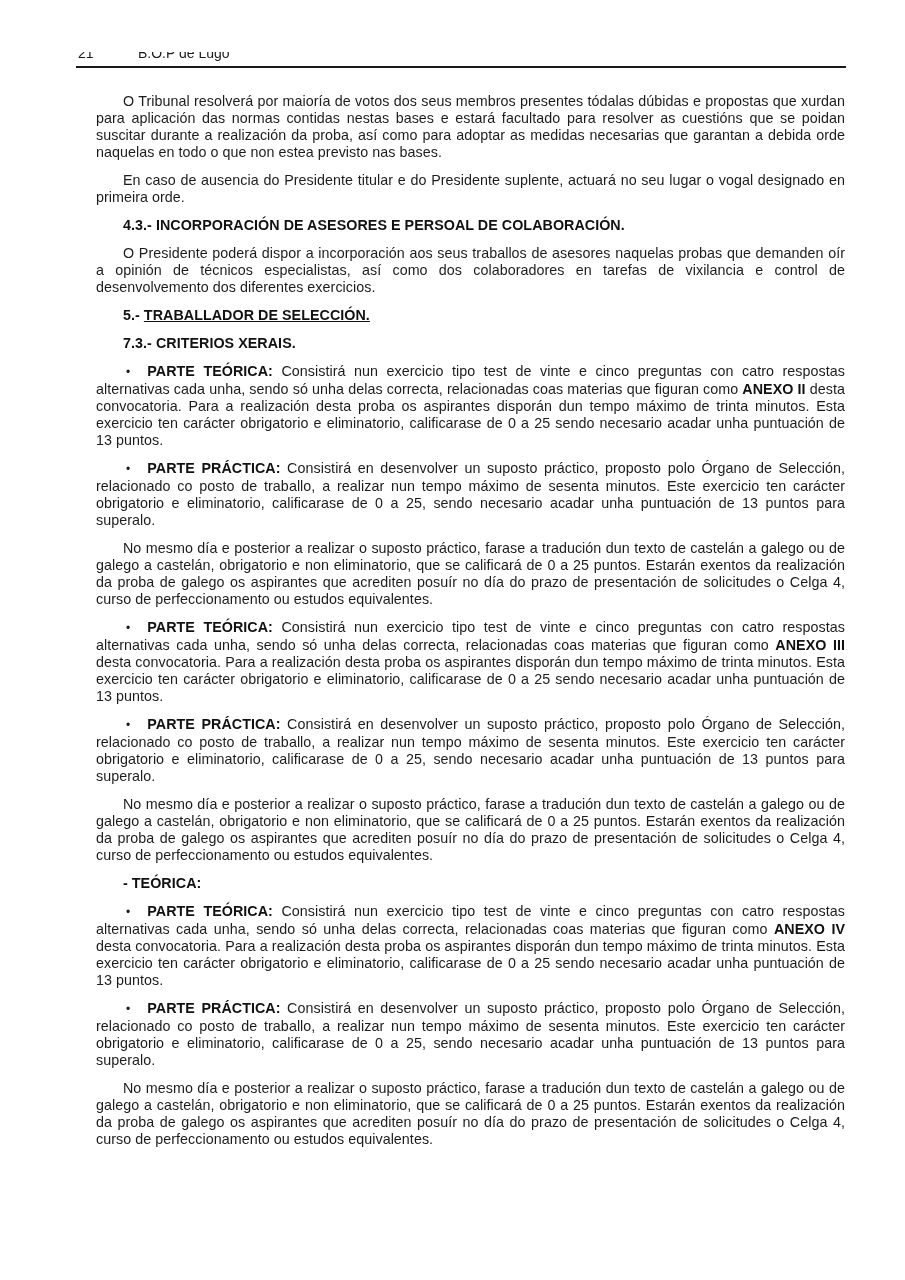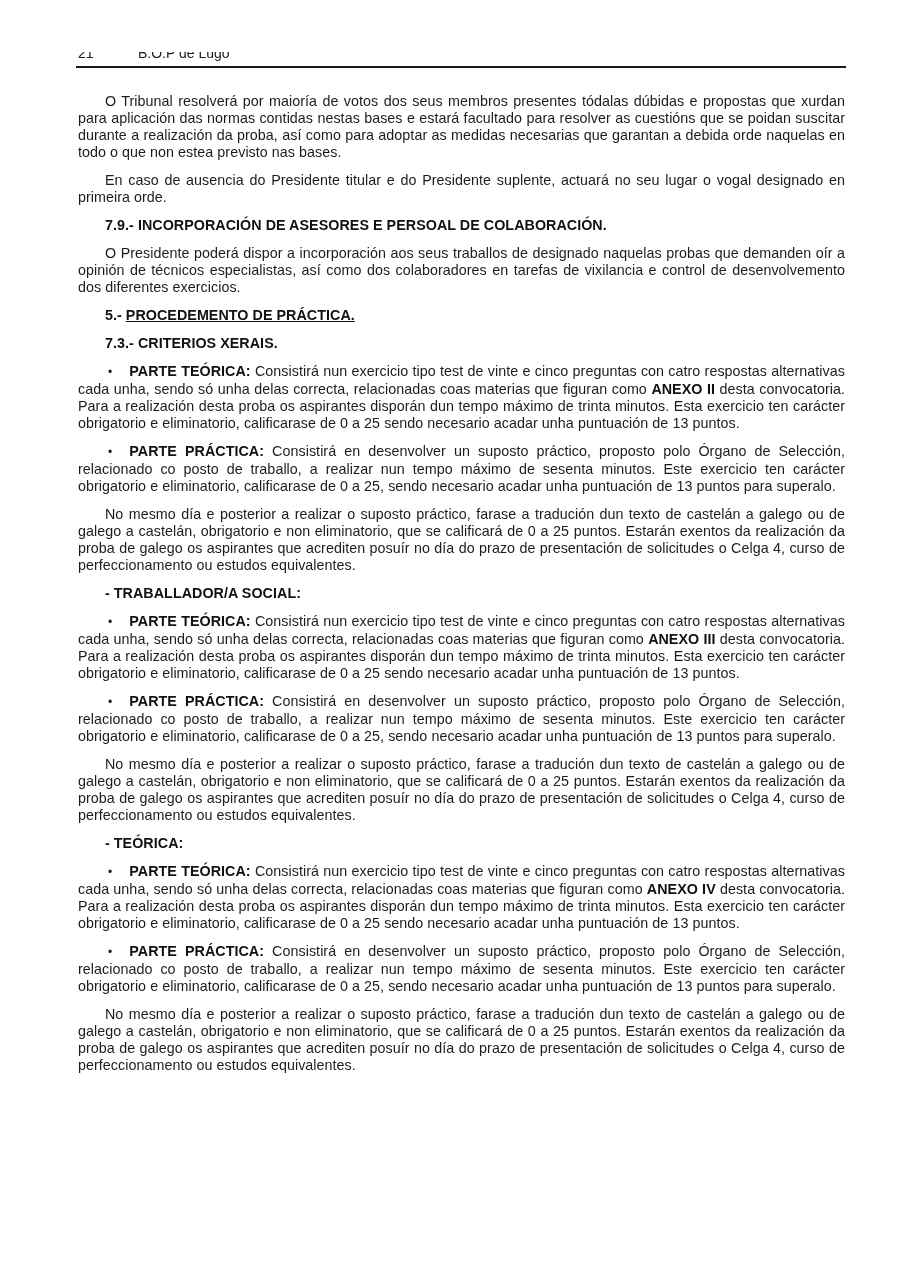--- a/index.html
+++ b/index.html
@@ -33,21 +33,21 @@
   .header-right{flex:0 0 auto; min-width:60px; text-align:right;}
   .header-rule{
     position:absolute;
     top:66px; left:76px; right:59px;
     border-top:2px solid #1a1a1a;
     height:0;
   }
   
   .doc{
     position:absolute;
-    top:93px; left:78px; right:60px;
+    top:93px; left:96px; right:60px;
     font-size:14.3px;
     line-height:17px;
     letter-spacing:0.05px;
   }
   .doc p{margin:0 0 11px 0;}
   .paragraph{text-indent:27px; text-align:justify;}
   .heading{margin-left:27px !important; text-align:left;}
   .label{margin-left:27px !important; text-align:left;}
   .bullet{text-indent:30px; text-align:justify;}
   .dot{font-size:12px;}
@@ -62,28 +62,27 @@
   <div class="header-clip">
     <div class="header-row">
       <span class="header-left">21</span>
       <span class="header-right">B.O.P de Lugo</span>
     </div>
   </div>
   <div class="header-rule"></div>
   <div class="doc" id="doc-body">
       <p class="paragraph"><span>O Tribunal resolverá por maioría de votos dos seus membros presentes tódalas dúbidas e propostas que xurdan para aplicación das normas contidas nestas bases e estará facultado para resolver as cuestións que se poidan suscitar durante a realización da proba, así como para adoptar as medidas necesarias que garantan a debida orde naquelas en todo o que non estea previsto nas bases.</span></p>
       <p class="paragraph"><span>En caso de ausencia do Presidente titular e do Presidente suplente, actuará no seu lugar o vogal designado en primeira orde.</span></p>
-      <p class="heading"><span class="bold">7.9.- INCORPORACIÓN DE ASESORES E PERSOAL DE COLABORACIÓN.</span></p>
-      <p class="paragraph"><span>O Presidente poderá dispor a incorporación aos seus traballos de designado naquelas probas que demanden oír a opinión de técnicos especialistas, así como dos colaboradores en tarefas de vixilancia e control de desenvolvemento dos diferentes exercicios.</span></p>
-      <p class="heading"><span class="bold">5.- </span><span class="bold und">PROCEDEMENTO DE PRÁCTICA.</span></p>
+      <p class="heading"><span class="bold">4.3.- INCORPORACIÓN DE ASESORES E PERSOAL DE COLABORACIÓN.</span></p>
+      <p class="paragraph"><span>O Presidente poderá dispor a incorporación aos seus traballos de asesores naquelas probas que demanden oír a opinión de técnicos especialistas, así como dos colaboradores en tarefas de vixilancia e control de desenvolvemento dos diferentes exercicios.</span></p>
+      <p class="heading"><span class="bold">5.- </span><span class="bold und">TRABALLADOR DE SELECCIÓN.</span></p>
       <p class="heading"><span class="bold">7.3.- CRITERIOS XERAIS.</span></p>
       <p class="bullet"><span class="dot">•</span><span class="gap"></span><span class="bold">PARTE TEÓRICA: </span><span>Consistirá nun exercicio tipo test de vinte e cinco preguntas con catro respostas alternativas cada unha, sendo só unha delas correcta, relacionadas coas materias que figuran como </span><span class="bold">ANEXO II</span><span> desta convocatoria. Para a realización desta proba os aspirantes disporán dun tempo máximo de trinta minutos. Esta exercicio ten carácter obrigatorio e eliminatorio, calificarase de 0 a 25 sendo necesario acadar unha puntuación de 13 puntos.</span></p>
       <p class="bullet"><span class="dot">•</span><span class="gap"></span><span class="bold">PARTE PRÁCTICA: </span><span>Consistirá en desenvolver un suposto práctico, proposto polo Órgano de Selección, relacionado co posto de traballo, a realizar nun tempo máximo de sesenta minutos. Este exercicio ten carácter obrigatorio e eliminatorio, calificarase de 0 a 25, sendo necesario acadar unha puntuación de 13 puntos para superalo.</span></p>
       <p class="paragraph"><span>No mesmo día e posterior a realizar o suposto práctico, farase a tradución dun texto de castelán a galego ou de galego a castelán, obrigatorio e non eliminatorio, que se calificará de 0 a 25 puntos. Estarán exentos da realización da proba de galego os aspirantes que acrediten posuír no día do prazo de presentación de solicitudes o Celga 4, curso de perfeccionamento ou estudos equivalentes.</span></p>
-      <p class="label"><span class="bold">- TRABALLADOR/A SOCIAL:</span></p>
       <p class="bullet"><span class="dot">•</span><span class="gap"></span><span class="bold">PARTE TEÓRICA: </span><span>Consistirá nun exercicio tipo test de vinte e cinco preguntas con catro respostas alternativas cada unha, sendo só unha delas correcta, relacionadas coas materias que figuran como </span><span class="bold">ANEXO III</span><span> desta convocatoria. Para a realización desta proba os aspirantes disporán dun tempo máximo de trinta minutos. Esta exercicio ten carácter obrigatorio e eliminatorio, calificarase de 0 a 25 sendo necesario acadar unha puntuación de 13 puntos.</span></p>
       <p class="bullet"><span class="dot">•</span><span class="gap"></span><span class="bold">PARTE PRÁCTICA: </span><span>Consistirá en desenvolver un suposto práctico, proposto polo Órgano de Selección, relacionado co posto de traballo, a realizar nun tempo máximo de sesenta minutos. Este exercicio ten carácter obrigatorio e eliminatorio, calificarase de 0 a 25, sendo necesario acadar unha puntuación de 13 puntos para superalo.</span></p>
       <p class="paragraph"><span>No mesmo día e posterior a realizar o suposto práctico, farase a tradución dun texto de castelán a galego ou de galego a castelán, obrigatorio e non eliminatorio, que se calificará de 0 a 25 puntos. Estarán exentos da realización da proba de galego os aspirantes que acrediten posuír no día do prazo de presentación de solicitudes o Celga 4, curso de perfeccionamento ou estudos equivalentes.</span></p>
       <p class="label"><span class="bold">- TEÓRICA:</span></p>
       <p class="bullet"><span class="dot">•</span><span class="gap"></span><span class="bold">PARTE TEÓRICA: </span><span>Consistirá nun exercicio tipo test de vinte e cinco preguntas con catro respostas alternativas cada unha, sendo só unha delas correcta, relacionadas coas materias que figuran como </span><span class="bold">ANEXO IV</span><span> desta convocatoria. Para a realización desta proba os aspirantes disporán dun tempo máximo de trinta minutos. Esta exercicio ten carácter obrigatorio e eliminatorio, calificarase de 0 a 25 sendo necesario acadar unha puntuación de 13 puntos.</span></p>
       <p class="bullet"><span class="dot">•</span><span class="gap"></span><span class="bold">PARTE PRÁCTICA: </span><span>Consistirá en desenvolver un suposto práctico, proposto polo Órgano de Selección, relacionado co posto de traballo, a realizar nun tempo máximo de sesenta minutos. Este exercicio ten carácter obrigatorio e eliminatorio, calificarase de 0 a 25, sendo necesario acadar unha puntuación de 13 puntos para superalo.</span></p>
       <p class="paragraph"><span>No mesmo día e posterior a realizar o suposto práctico, farase a tradución dun texto de castelán a galego ou de galego a castelán, obrigatorio e non eliminatorio, que se calificará de 0 a 25 puntos. Estarán exentos da realización da proba de galego os aspirantes que acrediten posuír no día do prazo de presentación de solicitudes o Celga 4, curso de perfeccionamento ou estudos equivalentes.</span></p>
     </div>
 </div>
 

